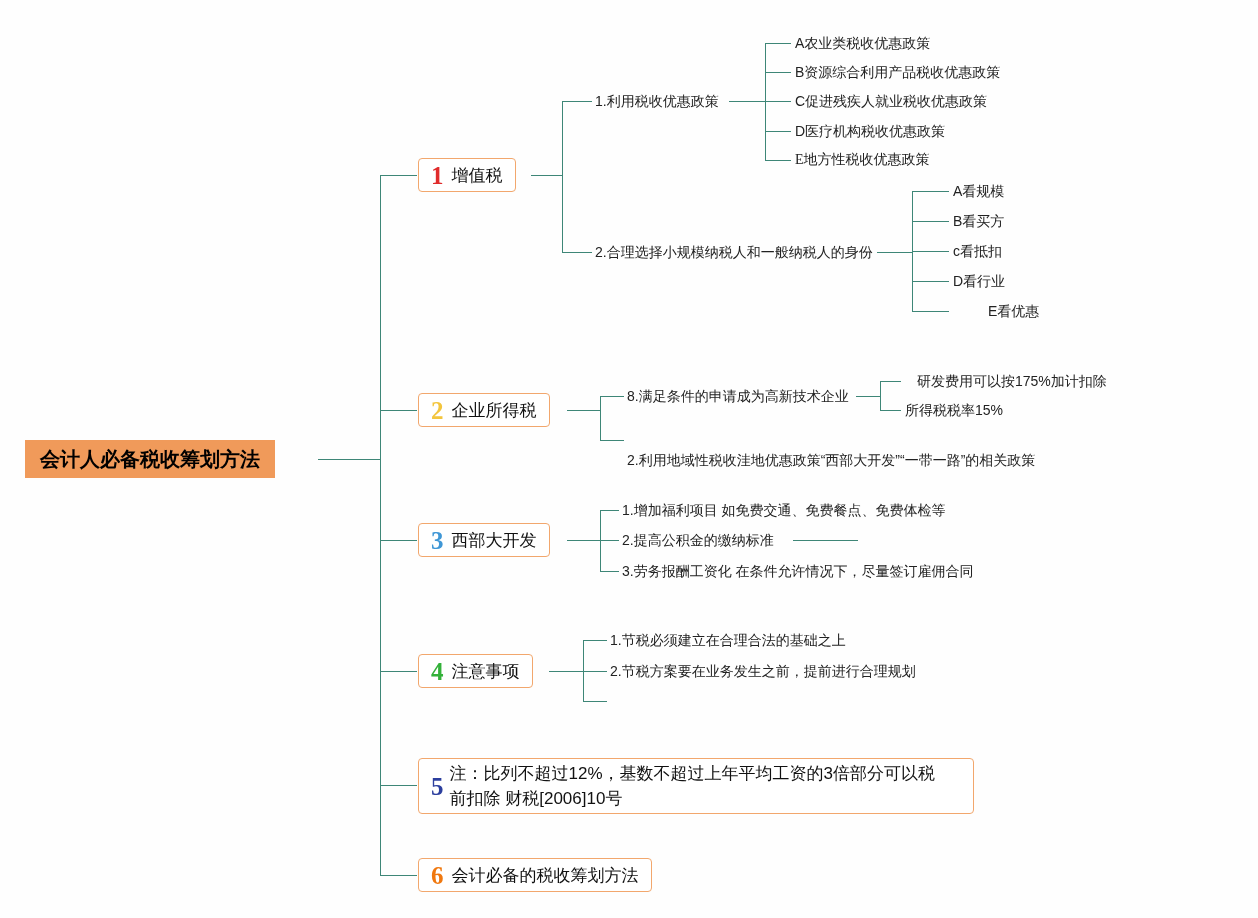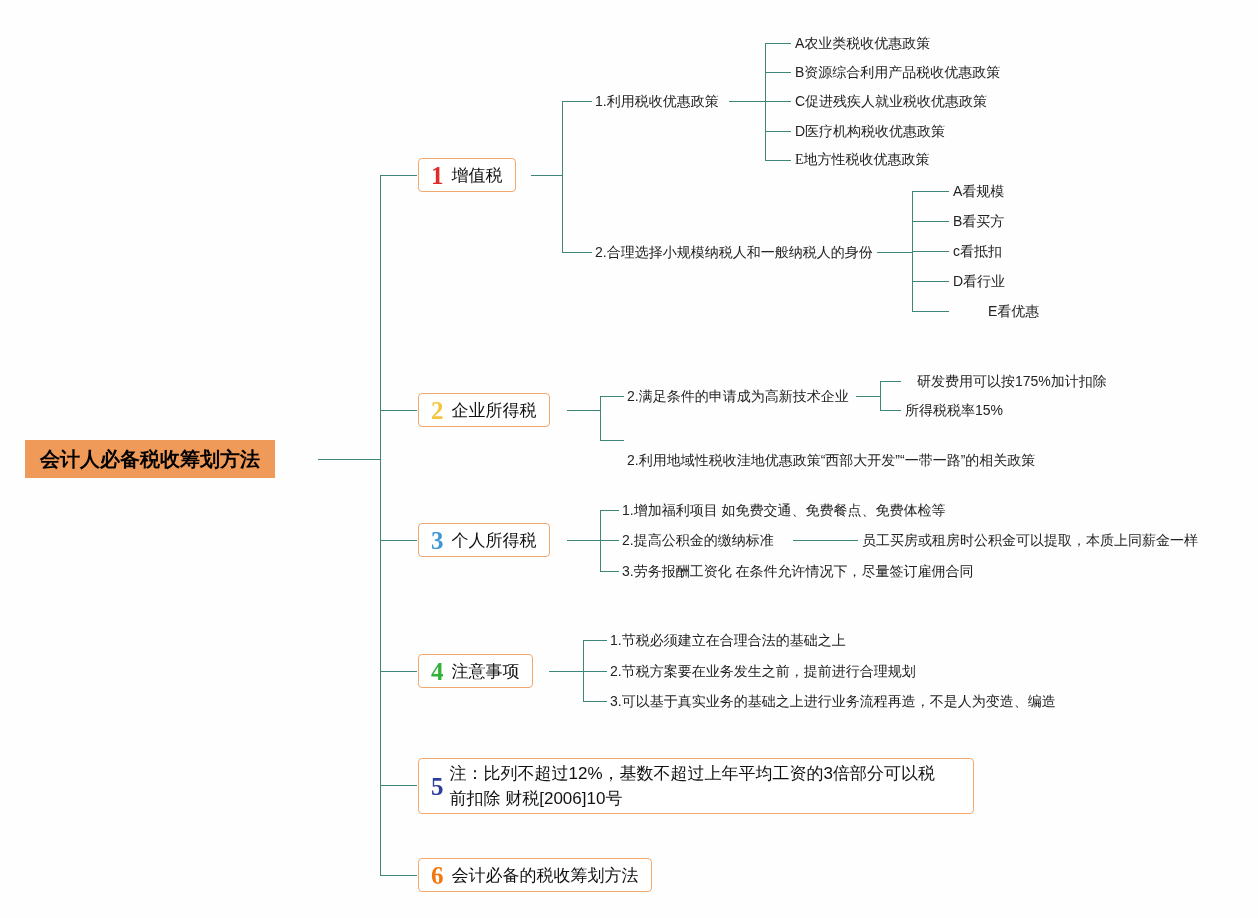--- a/index.html
+++ b/index.html
@@ -82,43 +82,41 @@
   <div class="tnode" style="left:953px;top:211px;">B看买方</div>
   <div class="tnode" style="left:953px;top:241px;">c看抵扣</div>
   <div class="tnode" style="left:953px;top:271px;">D看行业</div>
   <div class="tnode" style="left:953px;top:301px;margin-left:35px;">E看优惠</div>
 
   <div class="branch" style="left:418px;top:393px;">
     <span class="num" style="color: rgb(243, 197, 61);">2</span>
     <span class="lbl">企业所得税</span>
   </div>
 
-  <div class="tnode" style="left:627px;top:386px;">2.满足条件的申请成为高新技术企业</div>
+  <div class="tnode" style="left:627px;top:386px;">8.满足条件的申请成为高新技术企业</div>
   <div class="tnode" style="left:905px;top:371px;margin-left:12px;">研发费用可以按175%加计扣除</div>
   <div class="tnode" style="left:905px;top:400px;">所得税税率15%</div>
   <div class="tnode" style="left:627px;top:430px;margin-top:20px;">2.利用地域性税收洼地优惠政策“西部大开发”“一带一路”的相关政策</div>
 
   <div class="branch" style="left:418px;top:523px;">
     <span class="num" style="color: rgb(63, 151, 214);">3</span>
-    <span class="lbl">个人所得税</span>
+    <span class="lbl">西部大开发</span>
   </div>
 
   <div class="tnode" style="left:622px;top:500px;">1.增加福利项目 如免费交通、免费餐点、免费体检等</div>
   <div class="tnode" style="left:622px;top:530px;">2.提高公积金的缴纳标准</div>
-  <div class="tnode" style="left:862px;top:530px;">员工买房或租房时公积金可以提取，本质上同薪金一样</div>
   <div class="tnode" style="left:622px;top:561px;">3.劳务报酬工资化 在条件允许情况下，尽量签订雇佣合同</div>
 
   <div class="branch" style="left:418px;top:654px;">
     <span class="num" style="color: rgb(51, 177, 57);">4</span>
     <span class="lbl">注意事项</span>
   </div>
 
   <div class="tnode" style="left:610px;top:630px;">1.节税必须建立在合理合法的基础之上</div>
   <div class="tnode" style="left:610px;top:661px;">2.节税方案要在业务发生之前，提前进行合理规划</div>
-  <div class="tnode" style="left:610px;top:691px;">3.可以基于真实业务的基础之上进行业务流程再造，不是人为变造、编造</div>
 
   <div class="branch note" style="left:418px;top:758px;">
     <span class="num" style="color: rgb(44, 63, 158);">5</span>
     <span class="lbl">注：比列不超过12%，基数不超过上年平均工资的3倍部分可以税前扣除 财税[2006]10号</span>
   </div>
 
   <div class="branch" style="left:418px;top:858px;">
     <span class="num" style="color: rgb(240, 120, 15);">6</span>
     <span class="lbl">会计必备的税收筹划方法</span>
   </div>

